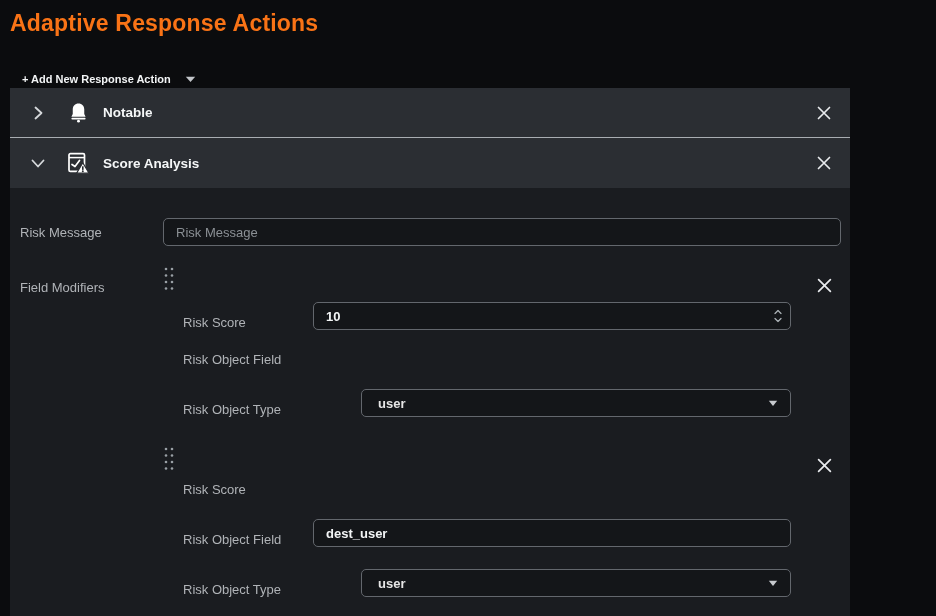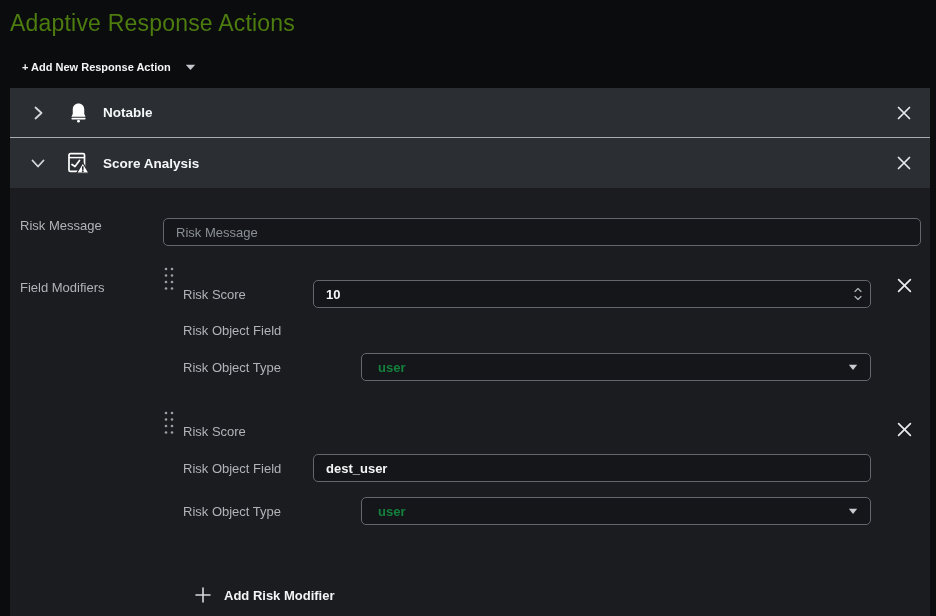--- a/index.html
+++ b/index.html
@@ -5,45 +5,45 @@
   * { margin: 0; padding: 0; box-sizing: border-box; }
   html, body { width: 936px; height: 616px; overflow: hidden; }
   body {
     background: #0b0c0e;
     font-family: "Liberation Sans", "DejaVu Sans", sans-serif;
     color: #f3f5f6;
     position: relative;
   }
   .page-title {
     font-size: 23px;
-    font-weight: 400;
+    font-weight: 700;
     letter-spacing: 0.2px;
-    margin: 10px 0 4px 10px;
-    color: #4d7c0f;
+    margin: 10px 0 16px 10px;
+    color: #f97316;
   }
   .add-action-btn {
     display: inline-flex;
     align-items: center;
     gap: 14px;
     margin: 20px 0 0 22px;
     background: transparent;
     border: none;
     color: #f3f5f6;
     font-family: inherit;
     font-size: 11px;
     font-weight: 700;
     cursor: pointer;
   }
   .add-action-btn .caret { color: #c3c6ca; display: inline-flex; }
 
   .accordion {
     position: absolute;
     left: 10px;
     top: 88px;
-    width: 920px;
+    width: 840px;
     bottom: 0;
     display: flex;
     flex-direction: column;
   }
   .acc-header {
     height: 50px;
     background: #2b2e33;
     display: flex;
     align-items: center;
     flex: none;
@@ -81,21 +81,21 @@
     height: 24px;
     cursor: pointer;
   }
 
   .panel-body {
     flex: 1;
     background: #1a1c20;
     padding: 30px 9px 0 10px;
     overflow: hidden;
   }
-  .form-row { display: flex; align-items: flex-start; }
+  .form-row { display: flex; align-items: center; }
   .form-row.top-align { align-items: flex-start; margin-top: 20px; }
   .form-label {
     width: 143px;
     flex: none;
     font-size: 13px;
     color: #b0b3b7;
   }
   .form-row.top-align .form-label { padding-top: 14px; }
 
   .text-input {
@@ -137,21 +137,21 @@
     height: 22px;
     background: transparent;
     border: none;
     color: #e8eaed;
     display: flex;
     align-items: center;
     justify-content: center;
     cursor: pointer;
   }
   .modifier-fields { margin-left: 20px; margin-right: 50px; }
-  .field-row { display: flex; align-items: center; margin-bottom: 15px; }
+  .field-row { display: flex; align-items: flex-end; margin-bottom: 15px; margin-top: 22px; }
   .field-row:last-child { margin-bottom: 0; gap: 48px; }
   .field-label {
     width: 130px;
     flex: none;
     font-size: 13px;
     color: #b0b3b7;
   }
   .input-wrap { flex: 1; position: relative; display: flex; }
   .spinner {
     position: absolute;
@@ -168,21 +168,21 @@
     flex: 1;
     height: 28px;
     background: #141619;
     border: 1px solid #63676d;
     border-radius: 5px;
     display: flex;
     align-items: center;
     padding: 0 12px 0 16px;
     font-size: 13px;
     font-weight: 700;
-    color: #15803d;
+    color: #e5e5e5;
     cursor: pointer;
     position: relative;
   }
   .select-caret {
     position: absolute;
     right: 12px;
     color: #c7cace;
     display: flex;
     align-items: center;
   }

